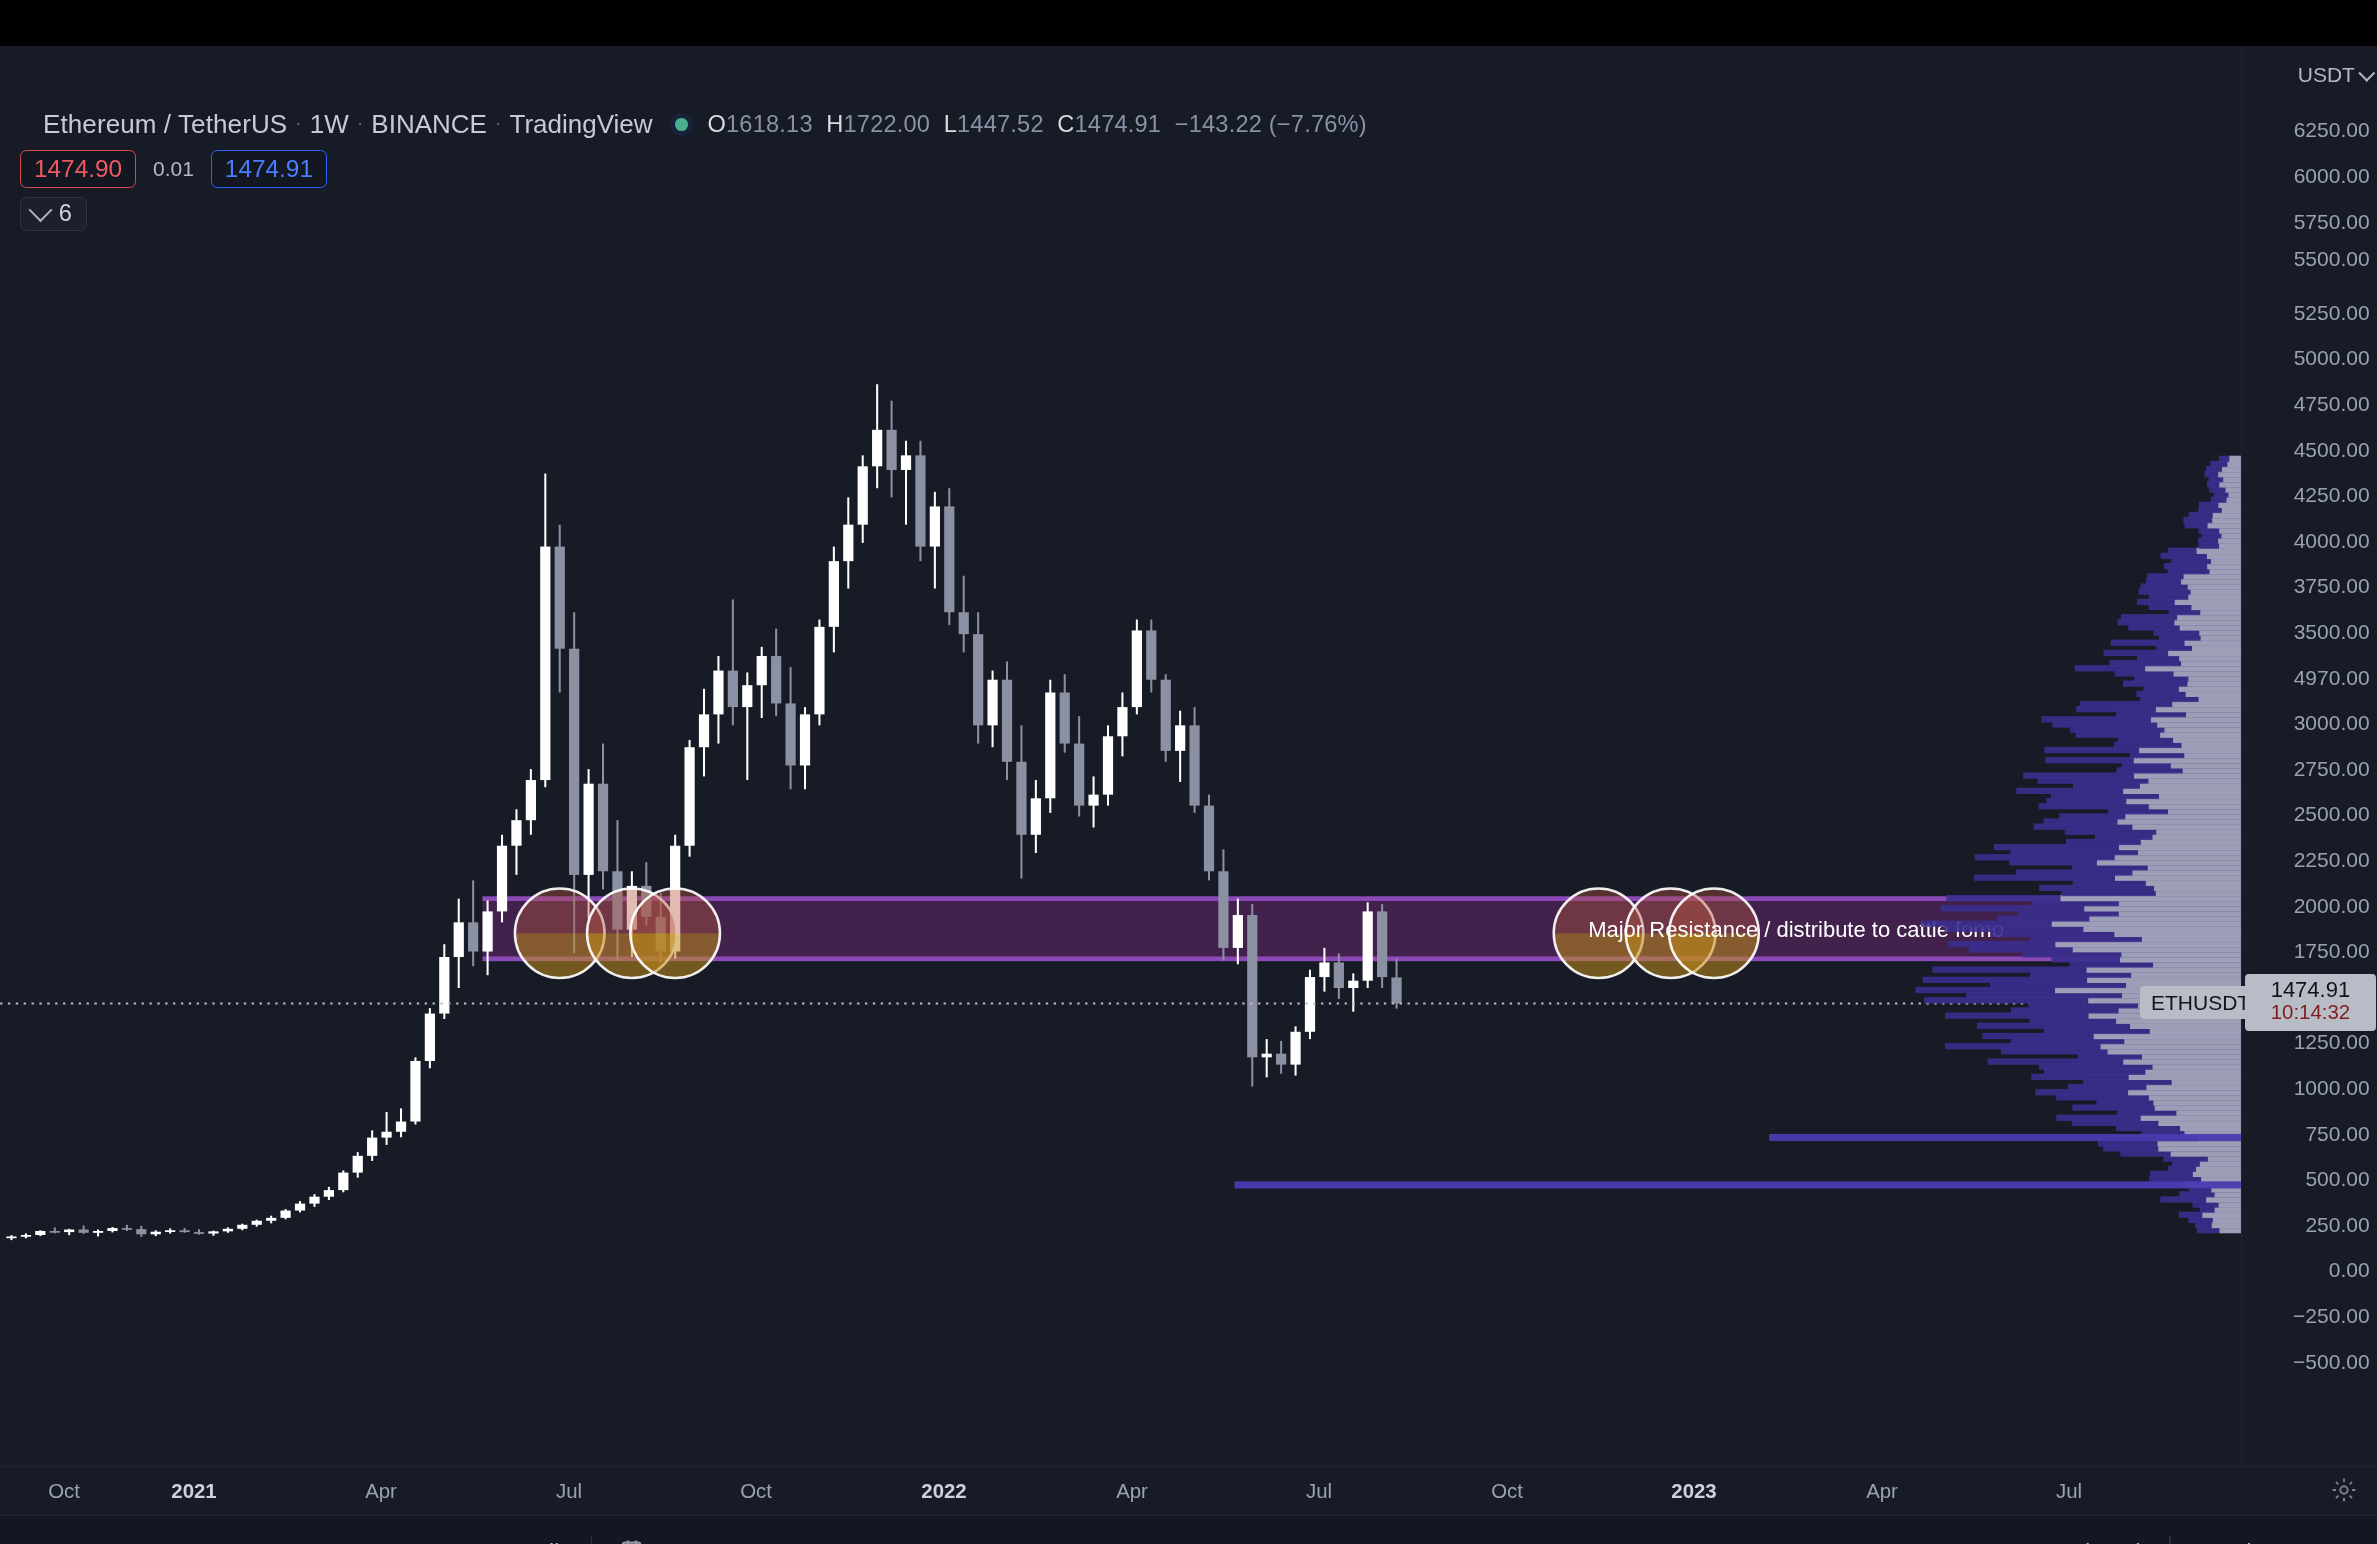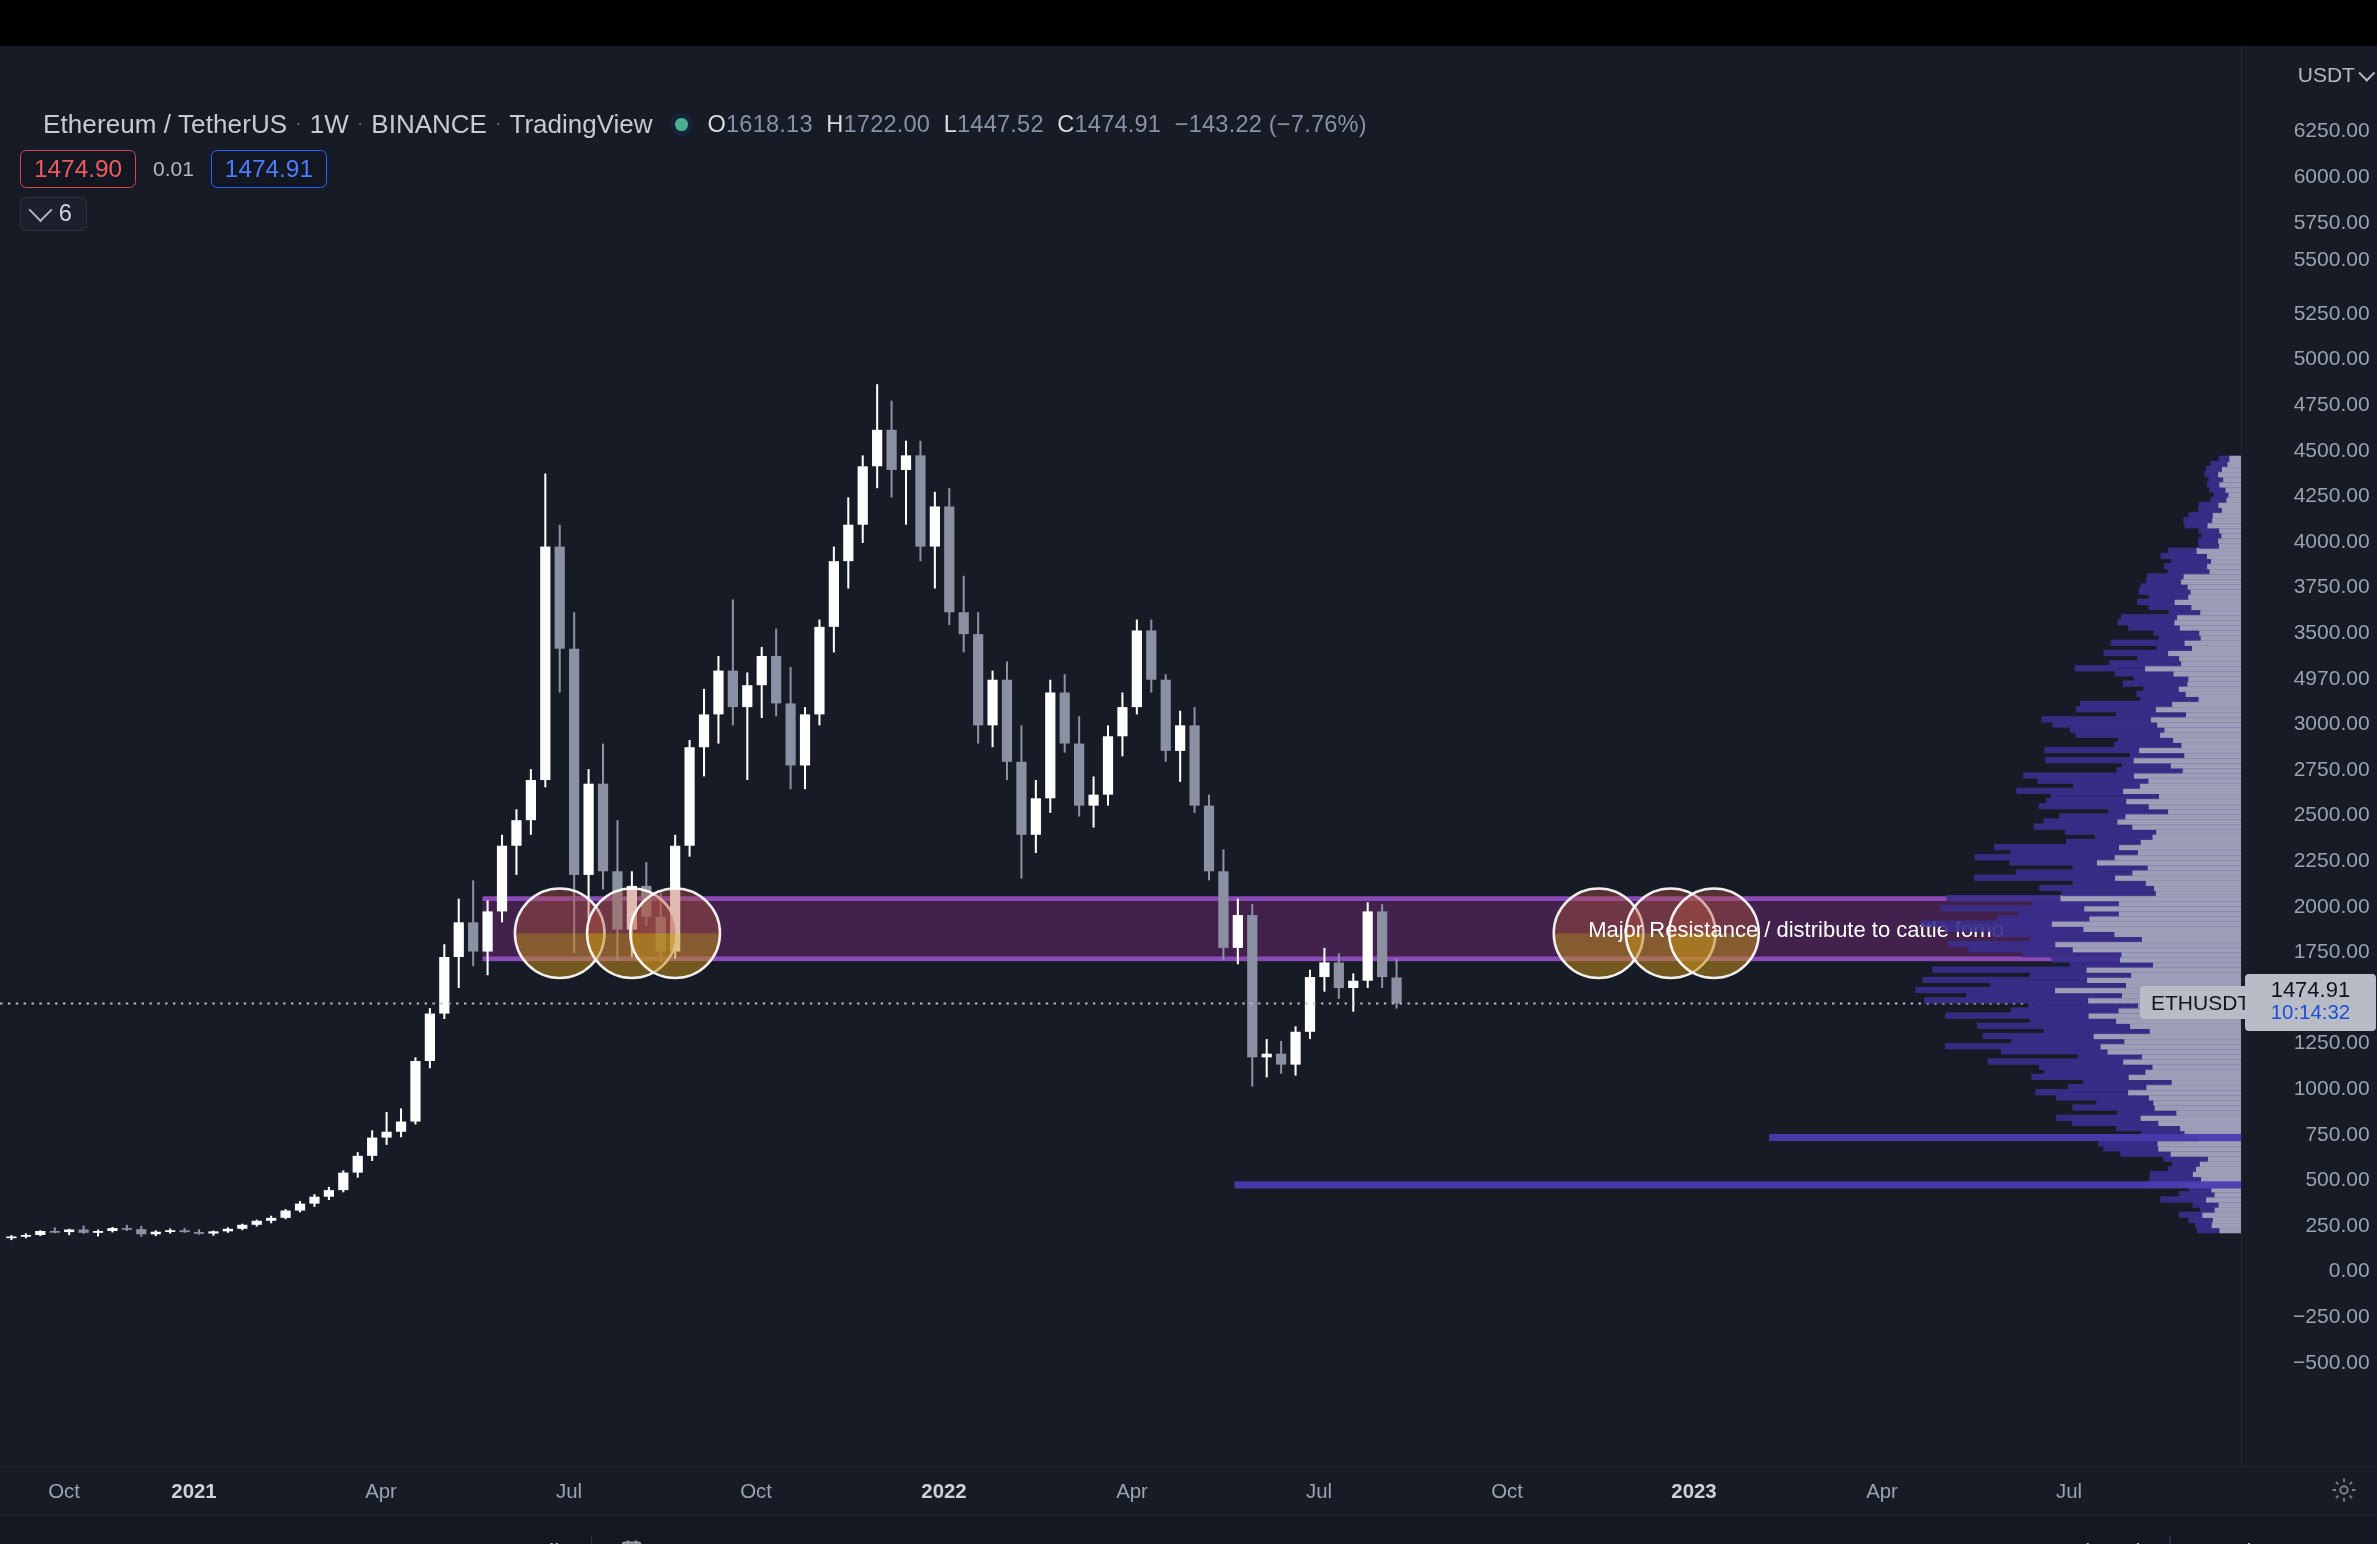--- a/index.html
+++ b/index.html
@@ -47,21 +47,21 @@
   #pricescale{position:absolute;left:2241px;top:0;width:137px;height:1420px;
      background:#171b26;border-left:0.8px solid #1f2430;}
   .cur-unit{position:absolute;right:7.9px;top:17.3px;font-size:21px;color:#b2b8c4;
      display:flex;align-items:center;gap:4px;}
   .chev-s{display:inline-block;width:10.2px;height:10.2px;border-right:2.4px solid #b2b8c4;
      border-bottom:2.4px solid #b2b8c4;transform:rotate(45deg) translateY(-2.4px);}
   .ptick{position:absolute;right:9.4px;font-size:21px;color:#9aa2b1;white-space:nowrap;}
   #pricebadge{position:absolute;right:3.1px;width:131px;background:#b8bcc6;color:#111520;
      border-radius:3.9px;padding:3.9px 0 5.5px 0;}
   #pricebadge .p1{font-size:22px;text-align:center;color:#0f131c;line-height:23.6px;}
-  #pricebadge .p2{font-size:20.4px;text-align:center;color:#1d4ed8;line-height:23.6px;}
+  #pricebadge .p2{font-size:20.4px;text-align:center;color:#7f1d1d;line-height:23.6px;}
   #symbadge{position:absolute;background:#b8bcc6;color:#10141d;border-radius:3.9px;
      font-size:21px;padding:4.7px 11px;}
 
   
   #timescale{position:absolute;left:0;top:1420px;width:2377px;height:49px;
      background:#171b26;border-top:0.8px solid #1f2430;}
   .ttick{position:absolute;top:12.6px;font-size:20.4px;color:#9aa2b1;transform:translateX(-50%);}
   .ttick.major{color:#cdd2dc;font-weight:bold;}
   #gear{position:absolute;right:19px;top:9.4px;width:28px;height:28px;opacity:.65;}
 

